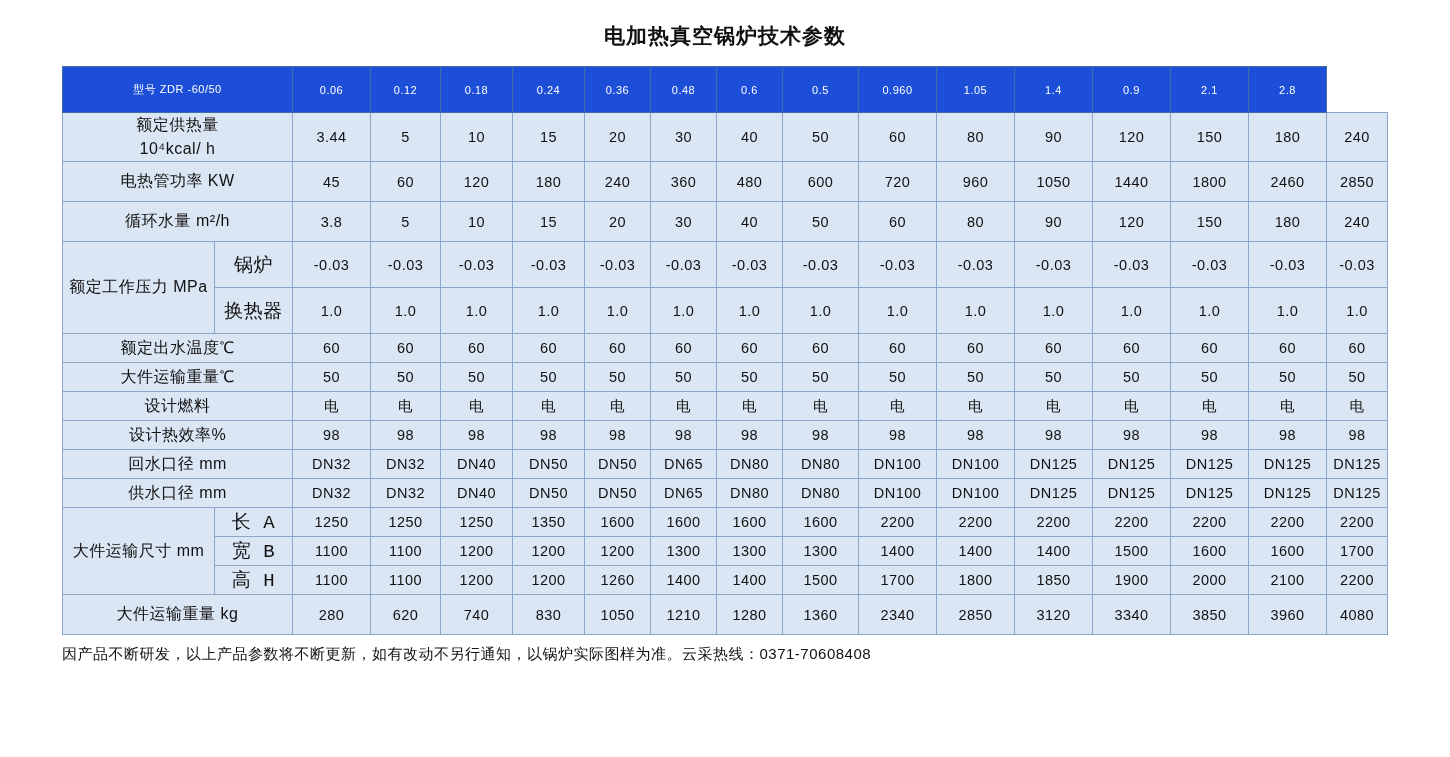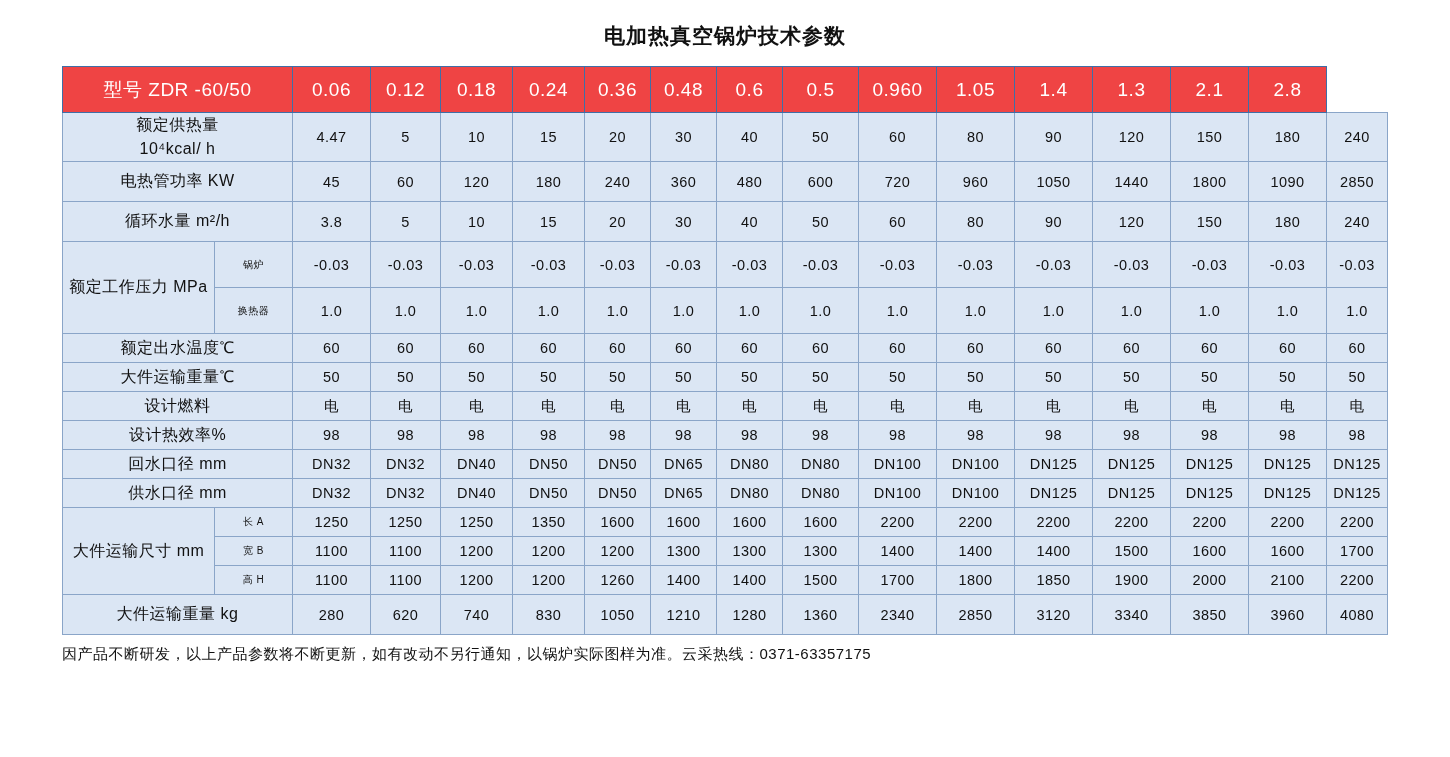--- a/index.html
+++ b/index.html
@@ -46,47 +46,48 @@
     vertical-align: middle;
     padding: 0;
     height: 28px;
     color: #111;
     font-weight: normal;
     background: #dbe6f4;
     letter-spacing: 0.5px;
   }
   
   tr.head td {
-    background: #ef4444;
+    background: #1d4ed8;
     color: #ffffff;
     height: 45px;
-    font-size: 19px;
+    font-size: 11px;
     border: 1px solid #3f6ea6;
   }
   td.head-model {
     text-align: left;
     padding-left: 14px;
     font-size: 15.5px;
     letter-spacing: 1px;
   }
   
   td.rowlabel {
     text-align: left;
     padding-left: 12px;
     font-size: 16px;
     letter-spacing: 0.5px;
     background: #dbe6f4;
   }
   td.rowlabel.two-line {
     line-height: 1.5;
   }
   td.sublabel {
-    font-size: 10px;
+    font-size: 19px;
     background: #dbe6f4;
     letter-spacing: 0.5px;
+    font-family: Liberation Mono, monospace;
   }
   .tall-2 { height: 46px; }
   .tall-3 { height: 40px; }
   .note {
     padding: 10px 62px 0 62px;
     font-size: 15px;
     color: #111;
     letter-spacing: 0.5px;
   }
 </style>
@@ -125,31 +126,31 @@
           <td>0.12</td>
           <td>0.18</td>
           <td>0.24</td>
           <td>0.36</td>
           <td>0.48</td>
           <td>0.6</td>
           <td>0.5</td>
           <td>0.960</td>
           <td>1.05</td>
           <td>1.4</td>
-          <td>1.3</td>
+          <td>0.9</td>
           <td>2.1</td>
           <td>2.8</td>
         </tr>
 
         <tr class="tall-2">
           <td class="rowlabel two-line" colspan="2">
             <div>额定供热量</div>
             <div>10⁴kcal/ h</div>
           </td>
-          <td>4.47</td>
+          <td>3.44</td>
           <td>5</td>
           <td>10</td>
           <td>15</td>
           <td>20</td>
           <td>30</td>
           <td>40</td>
           <td>50</td>
           <td>60</td>
           <td>80</td>
           <td>90</td>
@@ -167,21 +168,21 @@
           <td>180</td>
           <td>240</td>
           <td>360</td>
           <td>480</td>
           <td>600</td>
           <td>720</td>
           <td>960</td>
           <td>1050</td>
           <td>1440</td>
           <td>1800</td>
-          <td>1090</td>
+          <td>2460</td>
           <td>2850</td>
         </tr>
 
         <tr class="tall-3">
           <td class="rowlabel" colspan="2">循环水量 m²/h</td>
           <td>3.8</td>
           <td>5</td>
           <td>10</td>
           <td>15</td>
           <td>20</td>
@@ -423,15 +424,15 @@
           <td>3120</td>
           <td>3340</td>
           <td>3850</td>
           <td>3960</td>
           <td>4080</td>
         </tr>
       </tbody>
     </table>
   </div>
 
-  <div class="note">因产品不断研发，以上产品参数将不断更新，如有改动不另行通知，以锅炉实际图样为准。云采热线：0371-63357175</div>
+  <div class="note">因产品不断研发，以上产品参数将不断更新，如有改动不另行通知，以锅炉实际图样为准。云采热线：0371-70608408</div>
 
 </div>
 
 </body></html>

